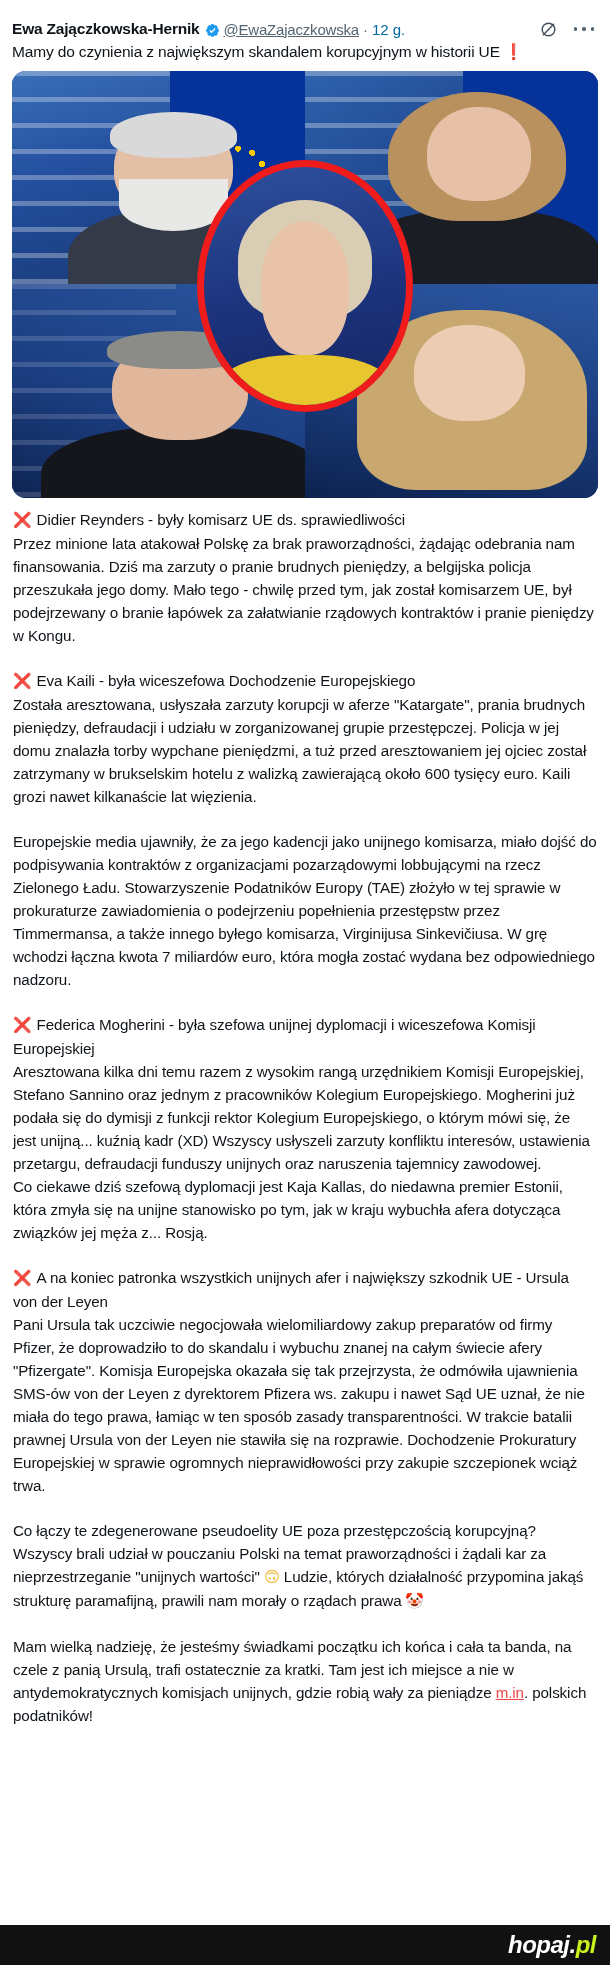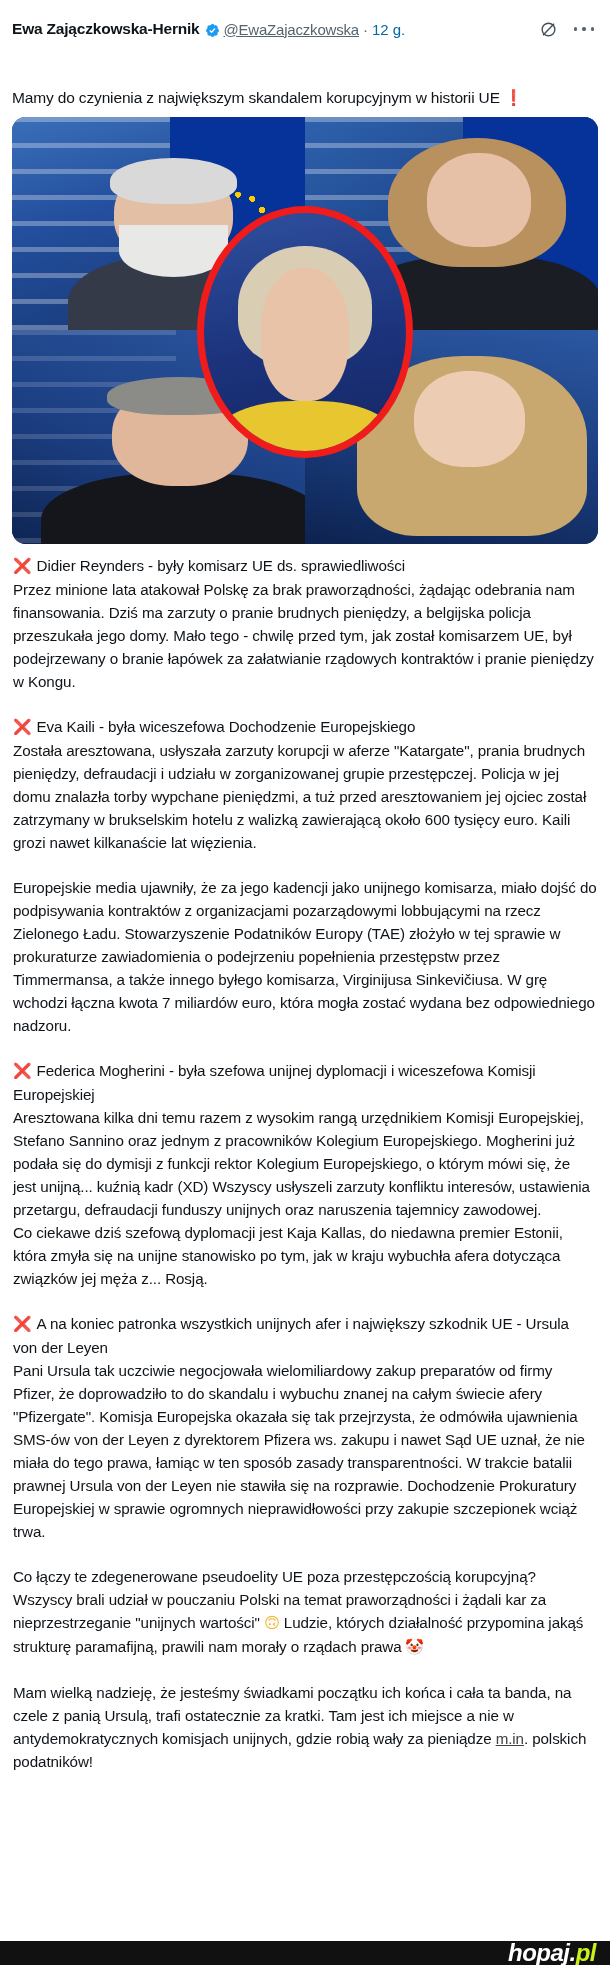--- a/index.html
+++ b/index.html
@@ -88,21 +88,20 @@
     background: #536471;
   }
 
   
   .lead {
     font-size: 15.5px;
     line-height: 20.5px;
     padding: 0 4px 6px 4px;
     letter-spacing: -0.15px;
     color: #0f1419;
-    margin-top: 46px;
   }
   .lead .ln { display: block; white-space: nowrap; }
   .emj { font-family: "DejaVu Sans", sans-serif; }
   .bang { color: #e8312a; font-weight: bold; }
   .downarrow { color: #f2b01e; }
 
   
   .media {
     margin: 2px 4px 10px 4px;
     border-radius: 14px;
@@ -202,30 +201,30 @@
   .heading-line {
     display: block;
   }
   .xmark {
     color: #e0294b;
     font-weight: bold;
     font-size: 15px;
     margin-right: 5px;
     font-family: "DejaVu Sans", sans-serif;
   }
-  .link { color: #404040; text-align: center; }
+  .link { color: #ef4444; text-align: center; }
   .para .txt { }
 
   .emoji-up { color: #f0b429; font-family:"DejaVu Sans",sans-serif; }
   .emoji-clown { color: #e86a6a; font-family:"DejaVu Sans",sans-serif; }
 
   
   .footer {
     margin-top: auto;
-    height: 24px;
+    height: 40px;
     background: #111111;
     display: flex;
     align-items: center;
     justify-content: flex-end;
     padding-right: 14px;
     box-sizing: border-box;
   }
   .logo {
     font-family: "Liberation Sans", sans-serif;
     font-weight: bold;

